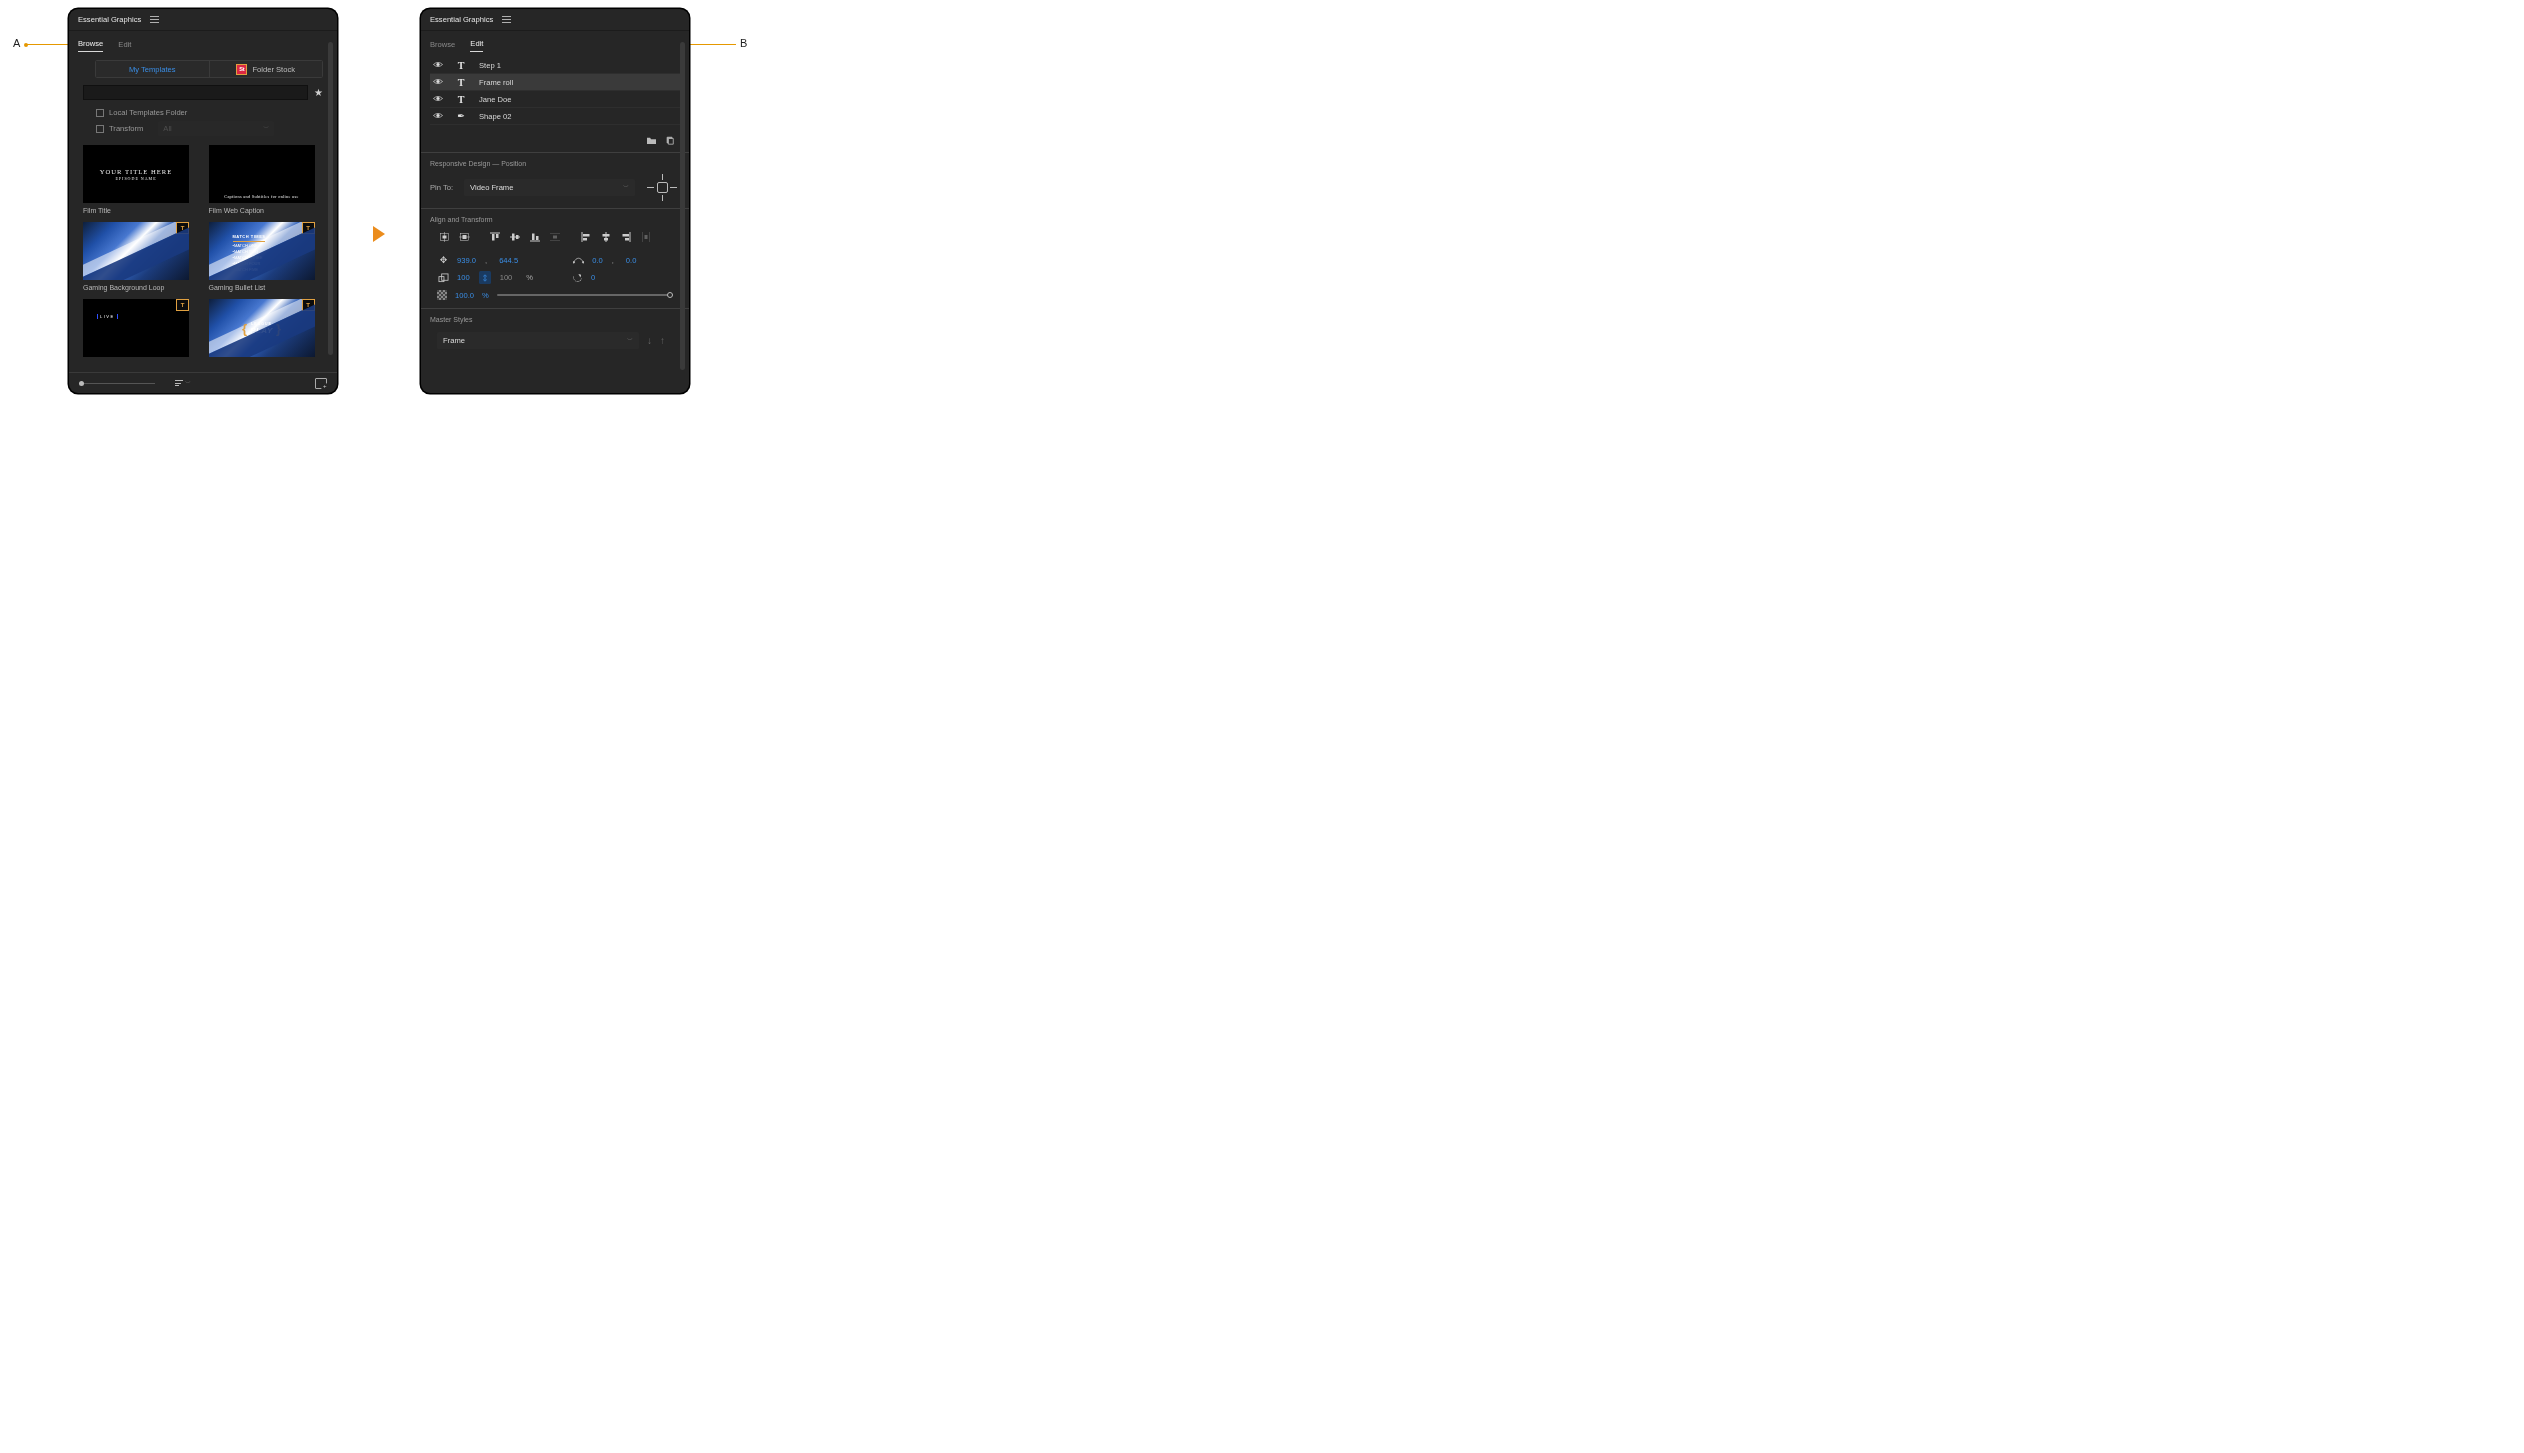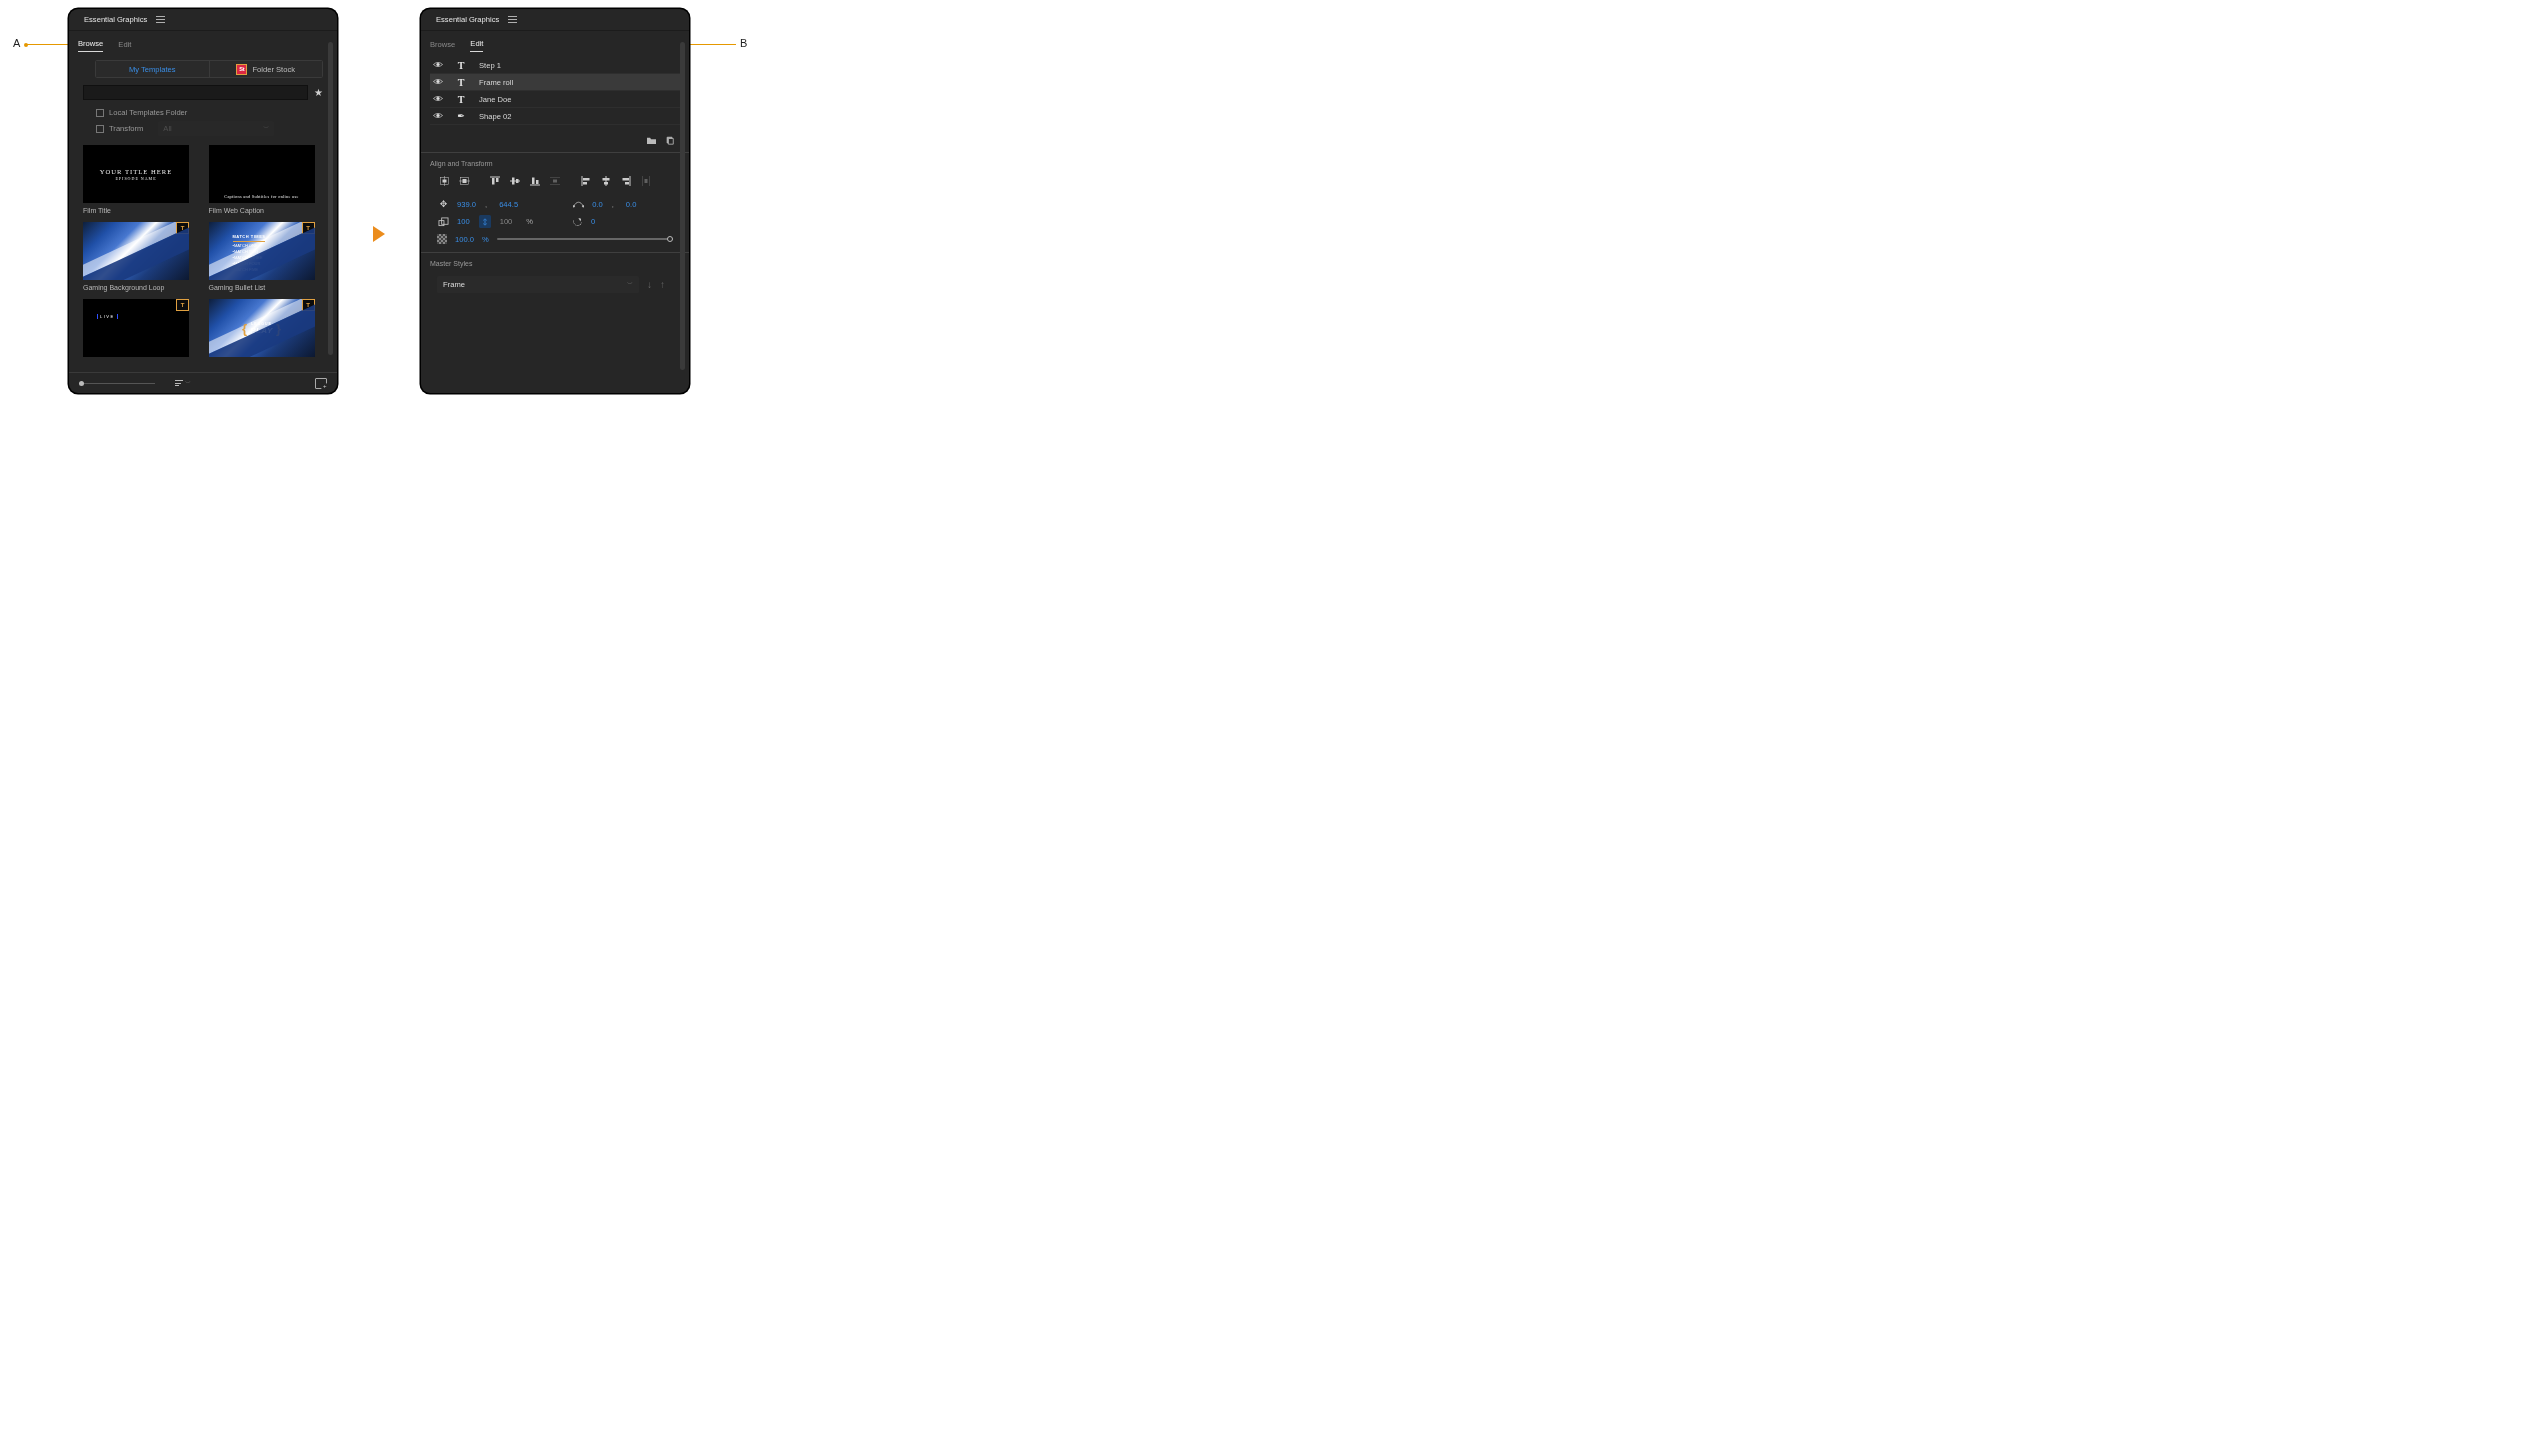--- a/index.html
+++ b/index.html
@@ -24,21 +24,21 @@
     font-size: 7.6px;
     overflow: hidden;
   }
   .panel-left { left: 69px; top: 9px; }
   .panel-right { left: 421px; top: 9px; }
 
   .panel-header {
     height: 22px;
     display: flex;
     align-items: center;
-    padding-left: 15px;
+    padding-left: 9px;
     color: #e6e6e6;
     font-size: 7.6px;
     gap: 9px;
     border-bottom: 0.5px solid #1c1c1c;
   }
   .menu-icon {
     width: 9px; height: 7px;
     display: flex; flex-direction: column; justify-content: space-between;
   }
   .menu-icon span { height: 1px; background: #b0b0b0; }
@@ -576,20 +576,37 @@
           </svg>
       </div>
       <div class="icon-btn">
         <svg width="10" height="9" viewBox="0 0 24 22" fill="none" stroke="#bbb" stroke-width="2">
             <path d="M5 3h12v14H5z" fill="#bbb"></path>
             <path d="M8 6h12v14H8z" fill="#262626" stroke="#bbb"></path>
           </svg>
       </div>
     </div>
 
+    <div class="section">
+      <div class="section-title">Responsive Design — Position</div>
+      <div class="pinto-row">
+        <span class="pinto-label">Pin To:</span>
+        <div class="dropdown">
+          <span>Video Frame</span>
+          <span class="chev">﹀</span>
+        </div>
+        <div class="pin-widget">
+          <div class="sq"></div>
+          <div class="bar v t"></div>
+            <div class="bar v b"></div>
+          <div class="bar h l"></div>
+            <div class="bar h r"></div>
+        </div>
+      </div>
+    </div>
 
     <div class="section">
       <div class="section-title">Align and Transform</div>
 
       <div class="align-row">
         <div class="align-btn">
             <svg width="11" height="10" viewBox="0 0 22 20">
               <rect x="3" y="3" width="16" height="14" stroke="#ccc" fill="none"></rect>
               <line x1="11" y1="0" x2="11" y2="20" stroke="#ccc"></line>
               <rect x="7" y="7" width="8" height="6" fill="#ccc"></rect>

